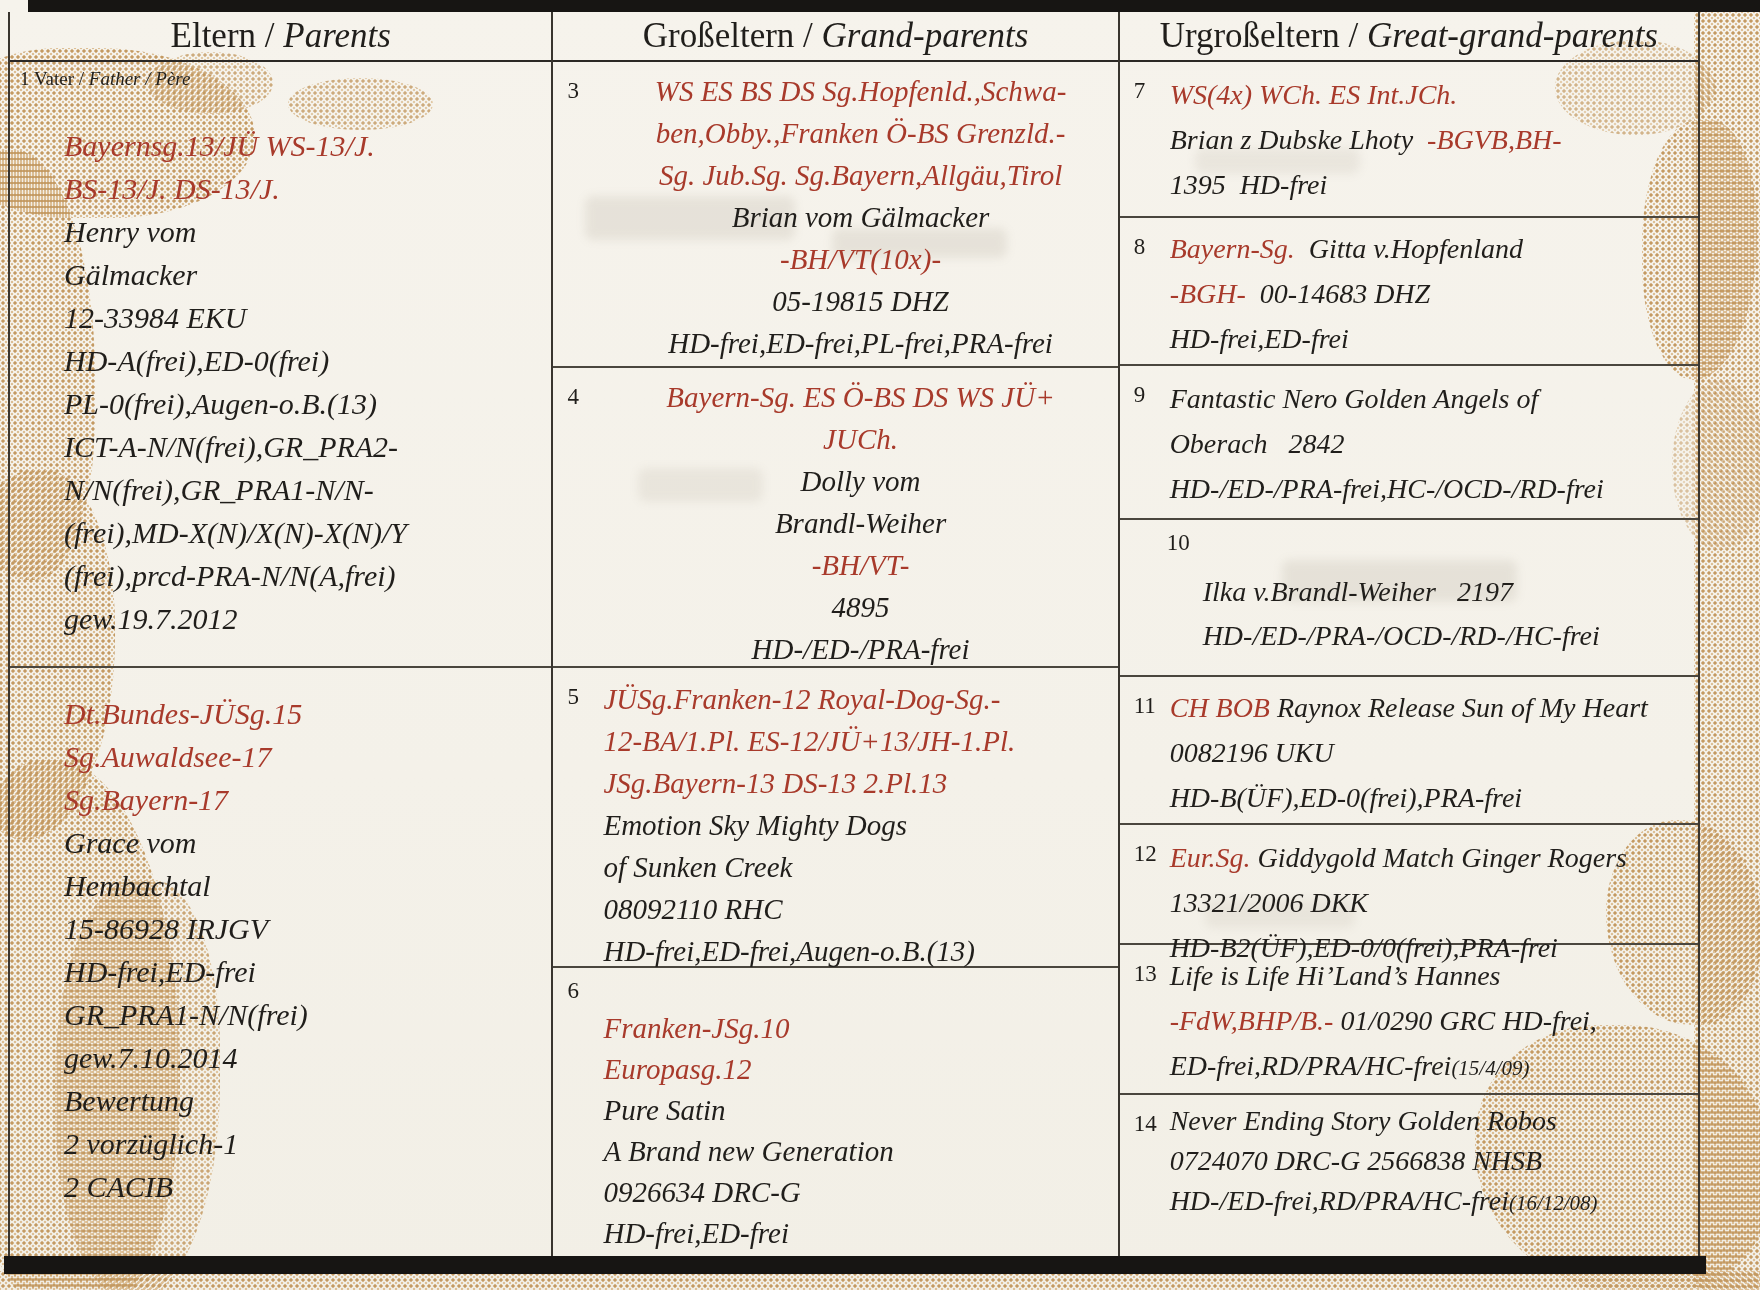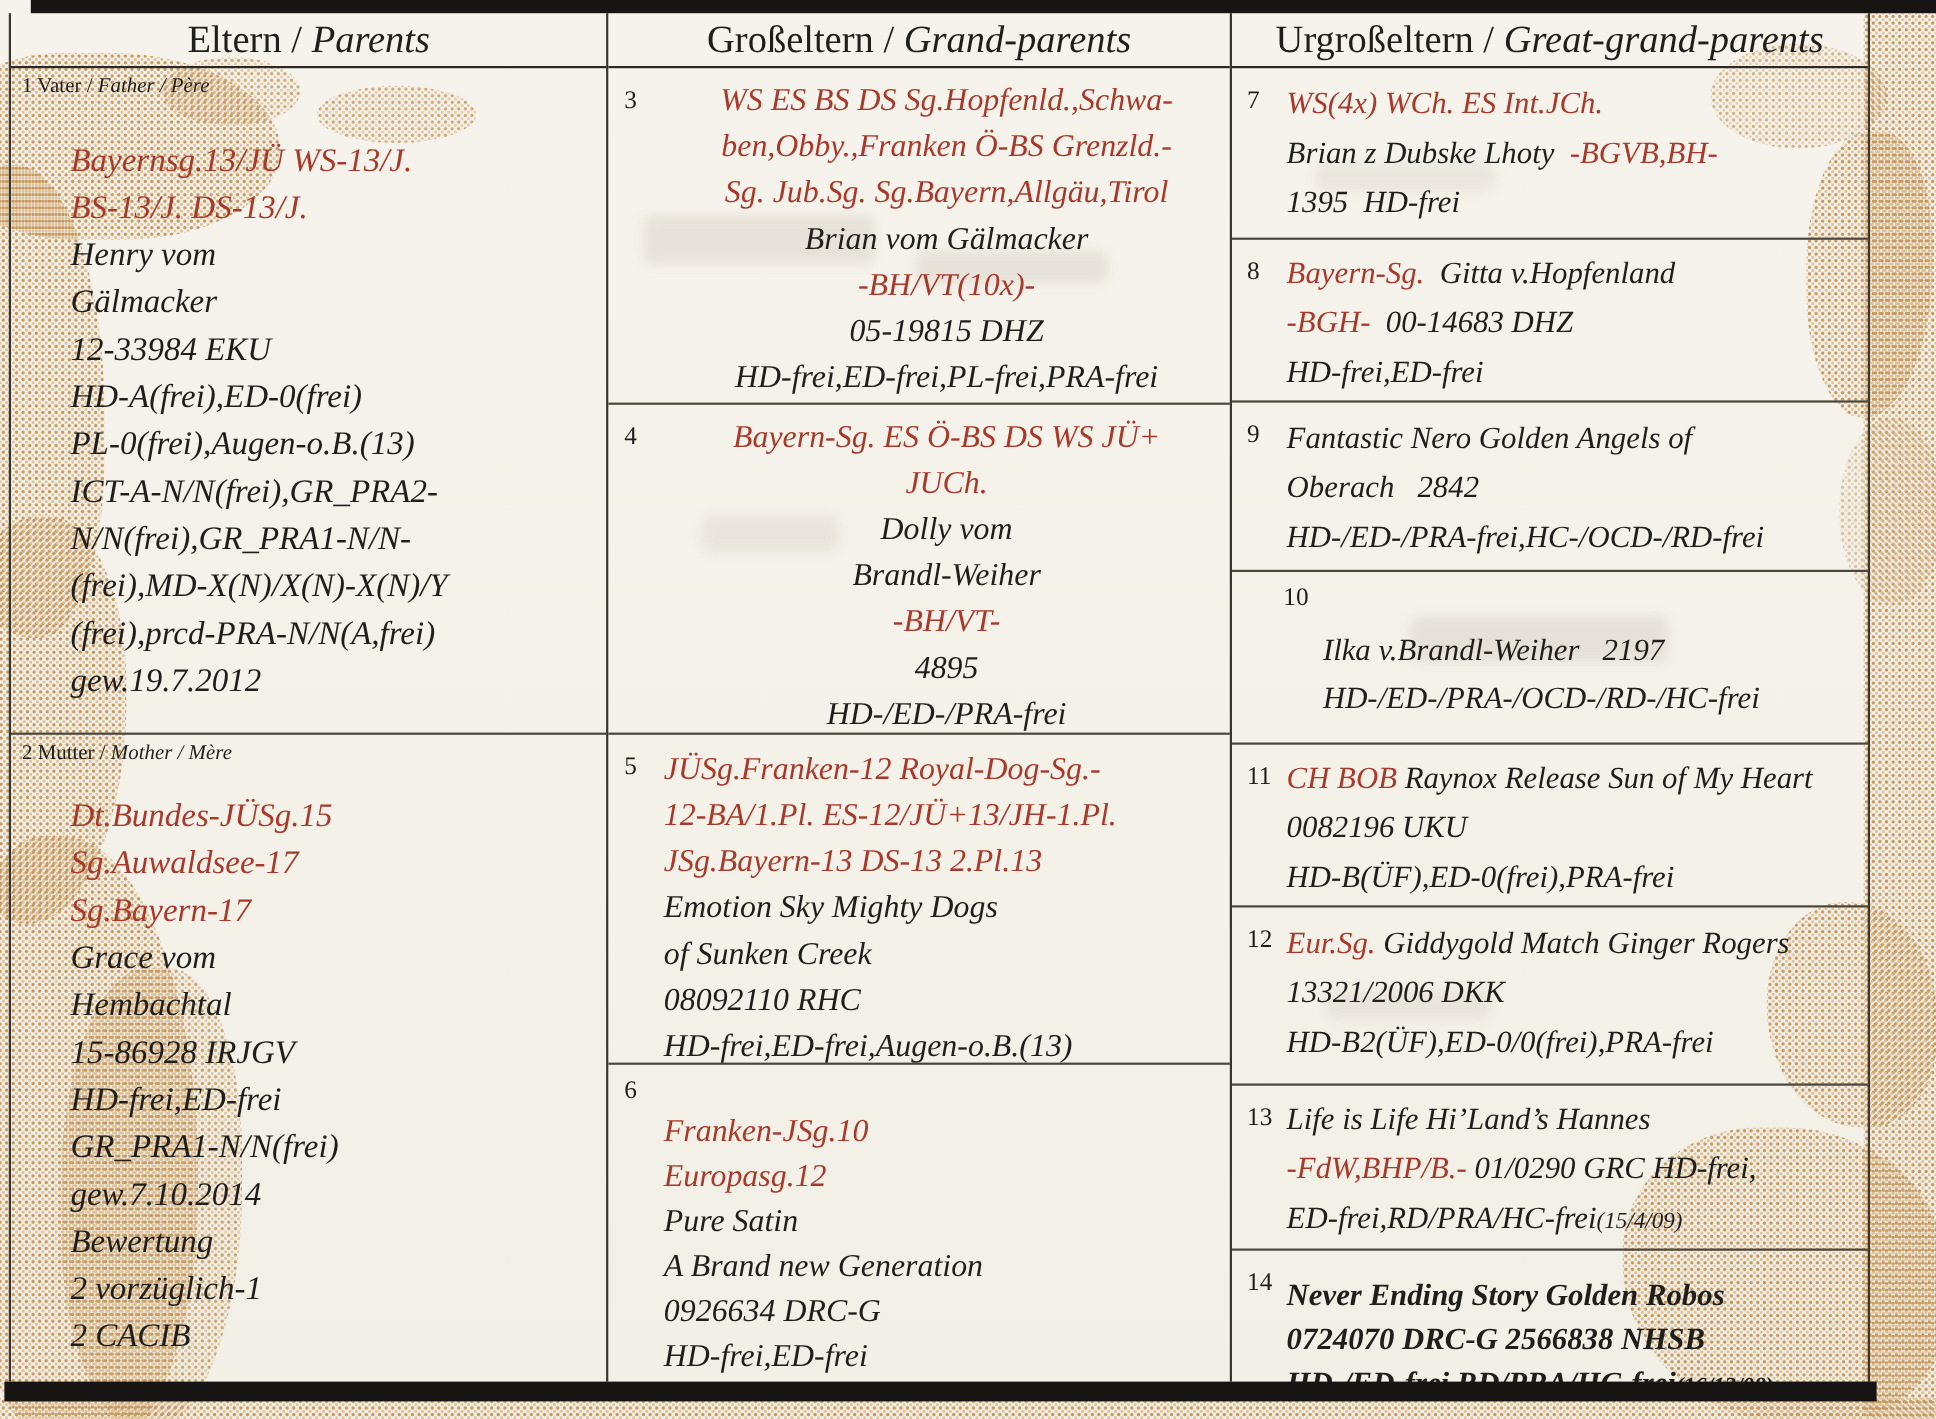--- a/index.html
+++ b/index.html
@@ -82,21 +82,21 @@
   [data-name="cell-6"] .num{padding-top:10px;}
   [data-name="cell-7"] .lines{padding-top:10px;}
   [data-name="cell-8"] .lines{padding-top:8px;}
   [data-name="cell-9"] .lines{padding-top:10px;}
   [data-name="cell-10"] .lines{padding-top:50px;}
   [data-name="cell-10"] .tl{line-height:44px;}
   [data-name="cell-10"] .num{padding-top:10px;}
   [data-name="cell-11"] .lines{padding-top:8px;}
   [data-name="cell-12"] .lines{padding-top:10px;}
   [data-name="cell-13"] .lines{padding-top:8px;}
-  [data-name="cell-14"] .lines{padding-top:21px;font-weight:bold;}
+  [data-name="cell-14"] .lines{padding-top:6px;}
   [data-name="cell-14"] .tl{line-height:40px;}
 </style>
 </head>
 <body>
 
 <div class="page" data-name="pedigree-document-scan">
 
   <div class="stain st1" data-name="paper-stain"></div>
   <div class="stain st2" data-name="paper-stain"></div>
   <div class="stain st3" data-name="paper-stain"></div>
@@ -125,21 +125,20 @@
 
     <div class="pcol pcol1" data-name="column-parents">
       <div class="hcell" data-name="column-header-parents"><span data-name="header-de">Eltern</span><span data-name="header-separator"> / </span><em data-name="header-en">Parents</em></div>
 
       <div class="cell" data-name="cell-1-father" style="height:606px;">
         <div class="celllabel" data-name="cell-label-father"><span data-name="cell-number">1</span> <span data-name="label-de">Vater</span><span data-name="label-separator"> / </span><span class="it" data-name="label-en">Father</span><span class="it" data-name="label-separator"> / </span><span class="it" data-name="label-fr">Père</span></div>
         <div class="lines" data-name="cell-text"><div class="tl" data-name="pedigree-text-line"><span class="red">Bayernsg.13/JÜ WS-13/J.</span></div><div class="tl" data-name="pedigree-text-line"><span class="red">BS-13/J. DS-13/J.</span></div><div class="tl" data-name="pedigree-text-line"><span class="ink">Henry vom</span></div><div class="tl" data-name="pedigree-text-line"><span class="ink">Gälmacker</span></div><div class="tl" data-name="pedigree-text-line"><span class="ink">12-33984 EKU</span></div><div class="tl" data-name="pedigree-text-line"><span class="ink">HD-A(frei),ED-0(frei)</span></div><div class="tl" data-name="pedigree-text-line"><span class="ink">PL-0(frei),Augen-o.B.(13)</span></div><div class="tl" data-name="pedigree-text-line"><span class="ink">ICT-A-N/N(frei),GR_PRA2-</span></div><div class="tl" data-name="pedigree-text-line"><span class="ink">N/N(frei),GR_PRA1-N/N-</span></div><div class="tl" data-name="pedigree-text-line"><span class="ink">(frei),MD-X(N)/X(N)-X(N)/Y</span></div><div class="tl" data-name="pedigree-text-line"><span class="ink">(frei),prcd-PRA-N/N(A,frei)</span></div><div class="tl" data-name="pedigree-text-line"><span class="ink">gew.19.7.2012</span></div></div>
       </div>
 
       <div class="cell last" data-name="cell-2-mother" style="height:588px;">
-        <div class="celllabel" data-name="cell-label-mother"><span data-name="cell-number">2</span> <span data-name="label-de">Mutter</span><span data-name="label-separator"> / </span><span class="it" data-name="label-en">Mother</span><span class="it" data-name="label-separator"> / </span><span class="it" data-name="label-fr">Mère</span></div>
         <div class="lines" data-name="cell-text"><div class="tl" data-name="pedigree-text-line"><span class="red">Dt.Bundes-JÜSg.15</span></div><div class="tl" data-name="pedigree-text-line"><span class="red">Sg.Auwaldsee-17</span></div><div class="tl" data-name="pedigree-text-line"><span class="red">Sg.Bayern-17</span></div><div class="tl" data-name="pedigree-text-line"><span class="ink">Grace vom</span></div><div class="tl" data-name="pedigree-text-line"><span class="ink">Hembachtal</span></div><div class="tl" data-name="pedigree-text-line"><span class="ink">15-86928 IRJGV</span></div><div class="tl" data-name="pedigree-text-line"><span class="ink">HD-frei,ED-frei</span></div><div class="tl" data-name="pedigree-text-line"><span class="ink">GR_PRA1-N/N(frei)</span></div><div class="tl" data-name="pedigree-text-line"><span class="ink">gew.7.10.2014</span></div><div class="tl" data-name="pedigree-text-line"><span class="ink">Bewertung</span></div><div class="tl" data-name="pedigree-text-line"><span class="ink">2 vorzüglich-1</span></div><div class="tl" data-name="pedigree-text-line"><span class="ink">2 CACIB</span></div></div>
       </div>
     </div>
 
     <div class="pcol pcol2" data-name="column-grandparents">
       <div class="hcell" data-name="column-header-grandparents"><span data-name="header-de">Großeltern</span><span data-name="header-separator"> / </span><em data-name="header-en">Grand-parents</em></div>
 
       <div class="cell ncell" data-name="cell-3" style="height:306px;">
         <div class="num" data-name="cell-number">3</div>
         <div class="lines" data-name="cell-text"><div class="tl" data-name="pedigree-text-line"><span class="red">WS ES BS DS Sg.Hopfenld.,Schwa-</span></div><div class="tl" data-name="pedigree-text-line"><span class="red">ben,Obby.,Franken Ö-BS Grenzld.-</span></div><div class="tl" data-name="pedigree-text-line"><span class="red">Sg. Jub.Sg. Sg.Bayern,Allgäu,Tirol</span></div><div class="tl" data-name="pedigree-text-line"><span class="ink">Brian vom Gälmacker</span></div><div class="tl" data-name="pedigree-text-line"><span class="red">-BH/VT(10x)-</span></div><div class="tl" data-name="pedigree-text-line"><span class="ink">05-19815 DHZ</span></div><div class="tl" data-name="pedigree-text-line"><span class="ink">HD-frei,ED-frei,PL-frei,PRA-frei</span></div></div>
@@ -174,21 +173,21 @@
         <div class="lines" data-name="cell-text"><div class="tl" data-name="pedigree-text-line"><span class="ink">Fantastic Nero Golden Angels of</span></div><div class="tl" data-name="pedigree-text-line"><span class="ink">Oberach   2842</span></div><div class="tl" data-name="pedigree-text-line"><span class="ink">HD-/ED-/PRA-frei,HC-/OCD-/RD-frei</span></div></div>
       </div>
       <div class="cell ncell" data-name="cell-10" style="height:157px;padding-left:33px;">
         <div class="num" data-name="cell-number">10</div>
         <div class="lines" data-name="cell-text"><div class="tl" data-name="pedigree-text-line"><span class="ink">Ilka v.Brandl-Weiher   2197</span></div><div class="tl" data-name="pedigree-text-line"><span class="ink">HD-/ED-/PRA-/OCD-/RD-/HC-frei</span></div></div>
       </div>
       <div class="cell ncell" data-name="cell-11" style="height:148px;">
         <div class="num" data-name="cell-number">11</div>
         <div class="lines" data-name="cell-text"><div class="tl" data-name="pedigree-text-line"><span class="red">CH BOB </span><span class="ink">Raynox Release Sun of My Heart</span></div><div class="tl" data-name="pedigree-text-line"><span class="ink">0082196 UKU</span></div><div class="tl" data-name="pedigree-text-line"><span class="ink">HD-B(ÜF),ED-0(frei),PRA-frei</span></div></div>
       </div>
-      <div class="cell ncell" data-name="cell-12" style="height:162px;">
+      <div class="cell ncell" data-name="cell-12" style="height:120px;">
         <div class="num" data-name="cell-number">12</div>
         <div class="lines" data-name="cell-text"><div class="tl" data-name="pedigree-text-line"><span class="red">Eur.Sg. </span><span class="ink">Giddygold Match Ginger Rogers</span></div><div class="tl" data-name="pedigree-text-line"><span class="ink">13321/2006 DKK</span></div><div class="tl" data-name="pedigree-text-line"><span class="ink">HD-B2(ÜF),ED-0/0(frei),PRA-frei</span></div></div>
       </div>
       <div class="cell ncell" data-name="cell-13" style="height:150px;">
         <div class="num" data-name="cell-number">13</div>
         <div class="lines" data-name="cell-text"><div class="tl" data-name="pedigree-text-line"><span class="ink">Life is Life Hi’Land’s Hannes</span></div><div class="tl" data-name="pedigree-text-line"><span class="red">-FdW,BHP/B.- </span><span class="ink">01/0290 GRC HD-frei,</span></div><div class="tl" data-name="pedigree-text-line"><span class="ink">ED-frei,RD/PRA/HC-frei</span><span class="ink sm">(15/4/09)</span></div></div>
       </div>
       <div class="cell ncell last" data-name="cell-14" style="height:128px;">
         <div class="num" data-name="cell-number">14</div>
         <div class="lines" data-name="cell-text"><div class="tl" data-name="pedigree-text-line"><span class="ink">Never Ending Story Golden Robos</span></div><div class="tl" data-name="pedigree-text-line"><span class="ink">0724070 DRC-G 2566838 NHSB</span></div><div class="tl" data-name="pedigree-text-line"><span class="ink">HD-/ED-frei,RD/PRA/HC-frei</span><span class="ink sm">(16/12/08)</span></div></div>

